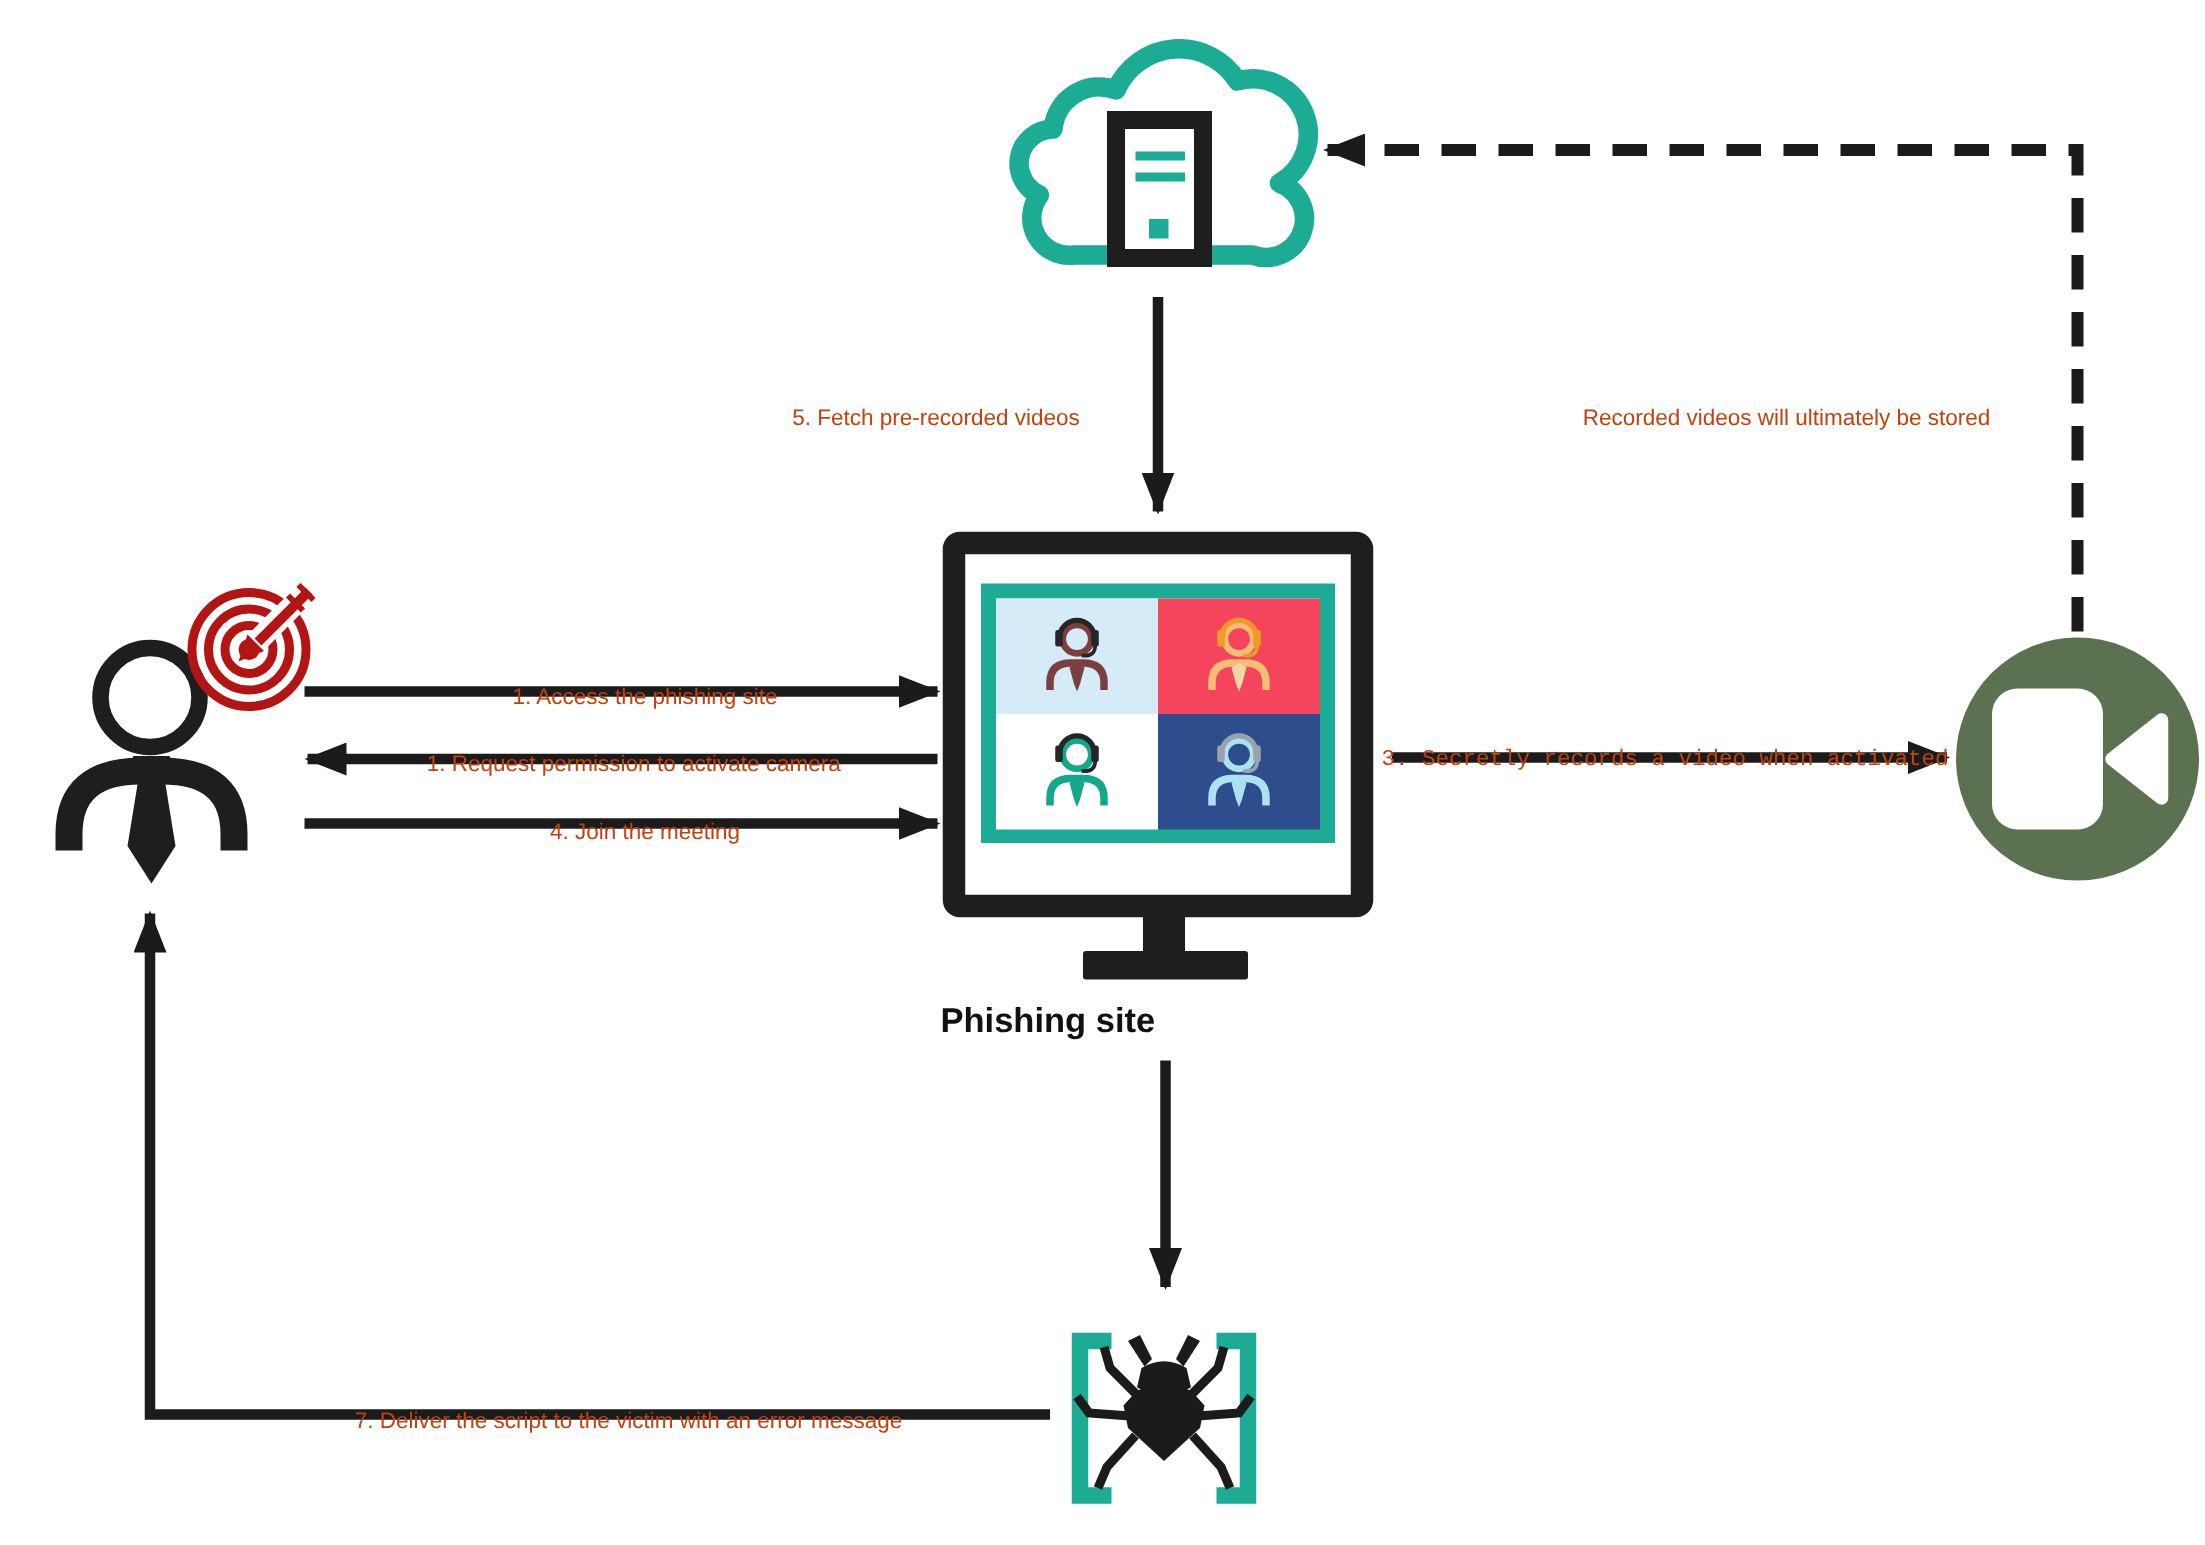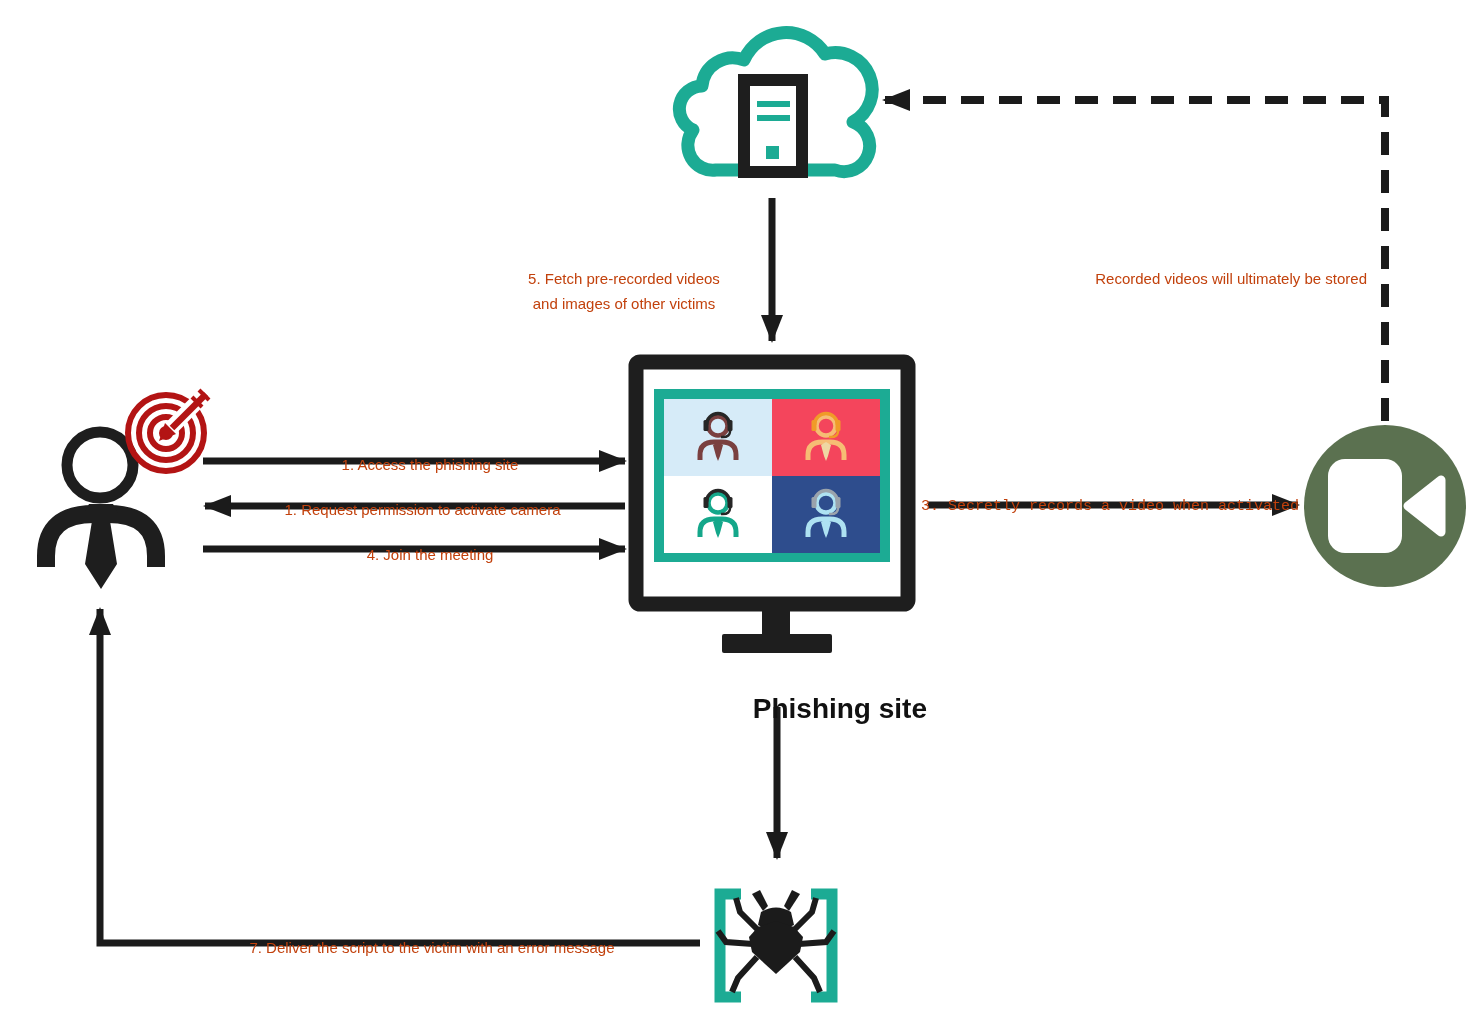--- a/index.html
+++ b/index.html
@@ -1,23 +1,23 @@
 <!DOCTYPE html>
 <html><head>
 <meta charset="utf-8">
 <style>
   html,body{margin:0;padding:0;background:#ffffff;}
   #canvas{position:relative;width:1470px;height:1030px;background:#ffffff;overflow:hidden;
           font-family:"Liberation Sans",sans-serif;color:#1c1c1c;}
   #diagram-svg{position:absolute;left:0;top:0;}
   .lbl{position:absolute;font-size:15px;line-height:25px;color:#c2410c;white-space:nowrap;margin-top:24px;}
   .lbl.center{text-align:center;}
-  .lbl.right{text-align:right;}
+  .lbl.right{text-align:center;}
   .lbl div{white-space:nowrap;}
-  .phish-title{position:absolute;font-size:28px;font-weight:bold;text-align:right;color:#111;margin-top:26px;}
+  .phish-title{position:absolute;font-size:23px;font-weight:bold;text-align:left;color:#111;}
 </style>
 </head>
 <body>
 
 <div id="canvas">
 
   <svg id="diagram-svg" width="1470" height="1030" viewBox="0 0 1470 1030">
     <defs>
       <marker id="ah" markerUnits="userSpaceOnUse" markerWidth="30" markerHeight="22" refX="26" refY="11" orient="auto">
         <path d="M0,0 L28,11 L0,22 Z" fill="#1b1b1b"></path>
@@ -145,35 +145,34 @@
       </g>
       <polygon points="763,911 752,894 760,890 768,906" fill="#1b1b1b"></polygon>
       <polygon points="789,911 800,894 792,890 784,906" fill="#1b1b1b"></polygon>
       <path d="M 761 912 Q 776 903 791 912 L 794 925 Q 776 934 758 925 Z" fill="#1b1b1b"></path>
       <path d="M 758 927 L 776 921 L 794 927 L 803 937 L 800 952 L 776 974 L 752 952 L 749 937 Z" fill="#1b1b1b"></path>
     </g>
   </svg>
 
   <div class="lbl center" style="left:458px;top:242px;width:332px;">
     <div>5. Fetch pre-recorded videos</div>
-    <div>and images of other victims</div>
   </div>
 
   <div class="lbl right" style="left:1015px;top:242px;width:352px;">
     <div>Recorded videos will ultimately be stored</div>
   </div>
 
   <div class="lbl center" style="left:215px;top:428px;width:430px;">1. Access the phishing site</div>
 
   <div class="lbl center" style="left:200px;top:473px;width:445px;">1. Request permission to activate camera</div>
 
   <div class="lbl center" style="left:215px;top:518px;width:430px;">4. Join the meeting</div>
 
   <div class="lbl center" style="left:900px;top:470px;width:420px;font-family:Liberation Mono, monospace;">3. Secretly records a video when activated</div>
 
   <div class="phish-title" style="left:627px;top:667px;width:300px;">Phishing site</div>
 
   <div class="lbl center" style="left:762px;top:757px;width:330px;">
   </div>
 
-  <div class="lbl center" style="left:157px;top:911px;width:550px;">7. Deliver the script to the victim with an error message</div>
+  <div class="lbl center" style="left:144px;top:911px;width:550px;">7. Deliver the script to the victim with an error message</div>
 
 </div>
 
 </body></html>

